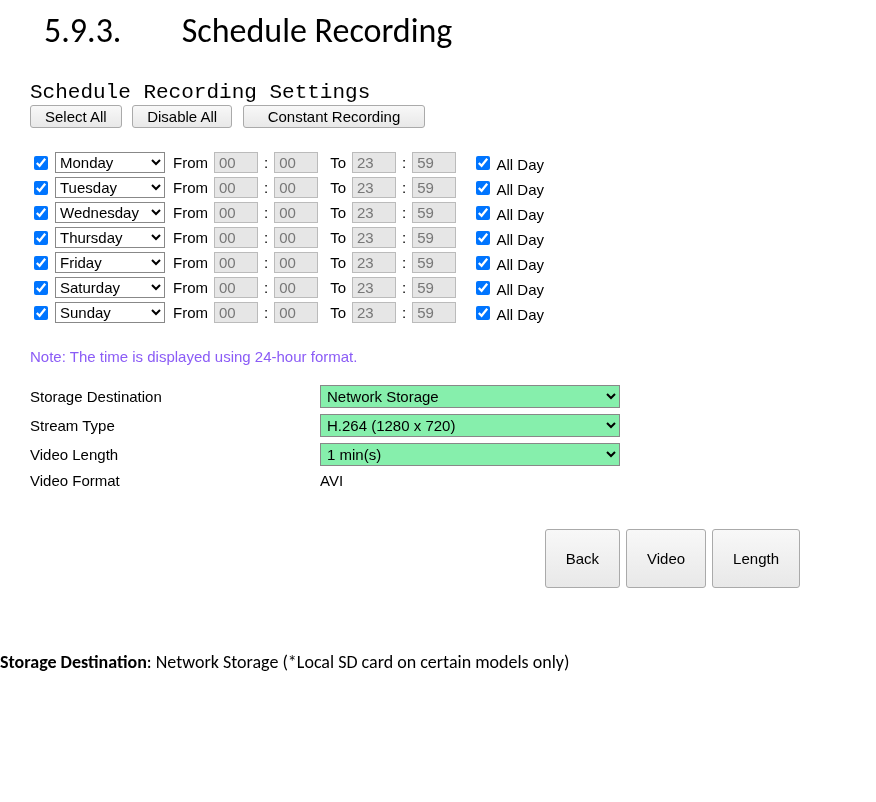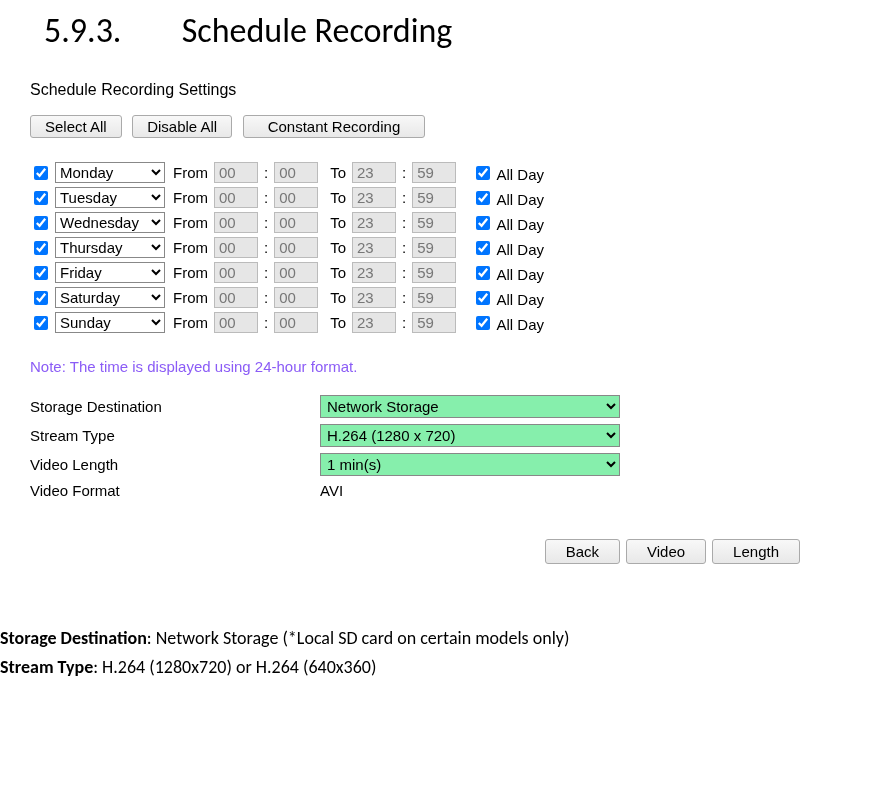--- a/index.html
+++ b/index.html
@@ -19,22 +19,23 @@
     font-weight: 400;
     margin: 10px 0 30px 44px;
     font-family: Calibri, Arial, sans-serif;
   }
   h1.section-title .num { display:inline-block; width:130px; }
   .settings-box {
     margin: 0 0 0 30px;
     width: 800px;
   }
   .settings-title {
-    font-size: 16px;
-    margin: 20px 0 16px 0;
+    font-size: 21px;
+    margin: 20px 0 1px 0;
+    font-family: Liberation Mono, monospace;
   }
   .btn-row { margin-bottom:24px; }
   button.ui {
     font-size: 15px;
     padding: 2px 14px;
     border: 1px solid #aaa;
     border-radius: 3px;
     background: linear-gradient(#f8f8f8,#e8e8e8);
     cursor: pointer;
     margin-right: 6px;
@@ -88,21 +89,21 @@
     padding:1px 2px;
   }
   .nav-row {
     display:flex;
     justify-content:flex-end;
     gap:6px;
     margin:40px 30px 0 0;
   }
   button.nav {
     font-size:15px;
-    padding:3px 20px;
+    padding:20px 20px;
     border:1px solid #aaa;
     border-radius:3px;
     background:linear-gradient(#f8f8f8,#e8e8e8);
     cursor:pointer;
   }
   .desc {
     margin:60px 0 0 0;
     font-size:18px;
     line-height:1.6;
     font-family: Calibri, Arial, sans-serif;
@@ -253,18 +254,15 @@
       <button class="nav">Video</button>
       <button class="nav">Length</button>
     </div>
 
   </div>
 
   <div class="desc">
     <div>
       <b>Storage Destination</b><span>: Network Storage (*Local SD card on certain models only)</span>
     </div>
-    <div>
-      <b>Stream Type</b><span>: H.264 (1280x720) or H.264 (640x360)</span>
-    </div>
   </div>
 
 </div>
 
 </body></html>

